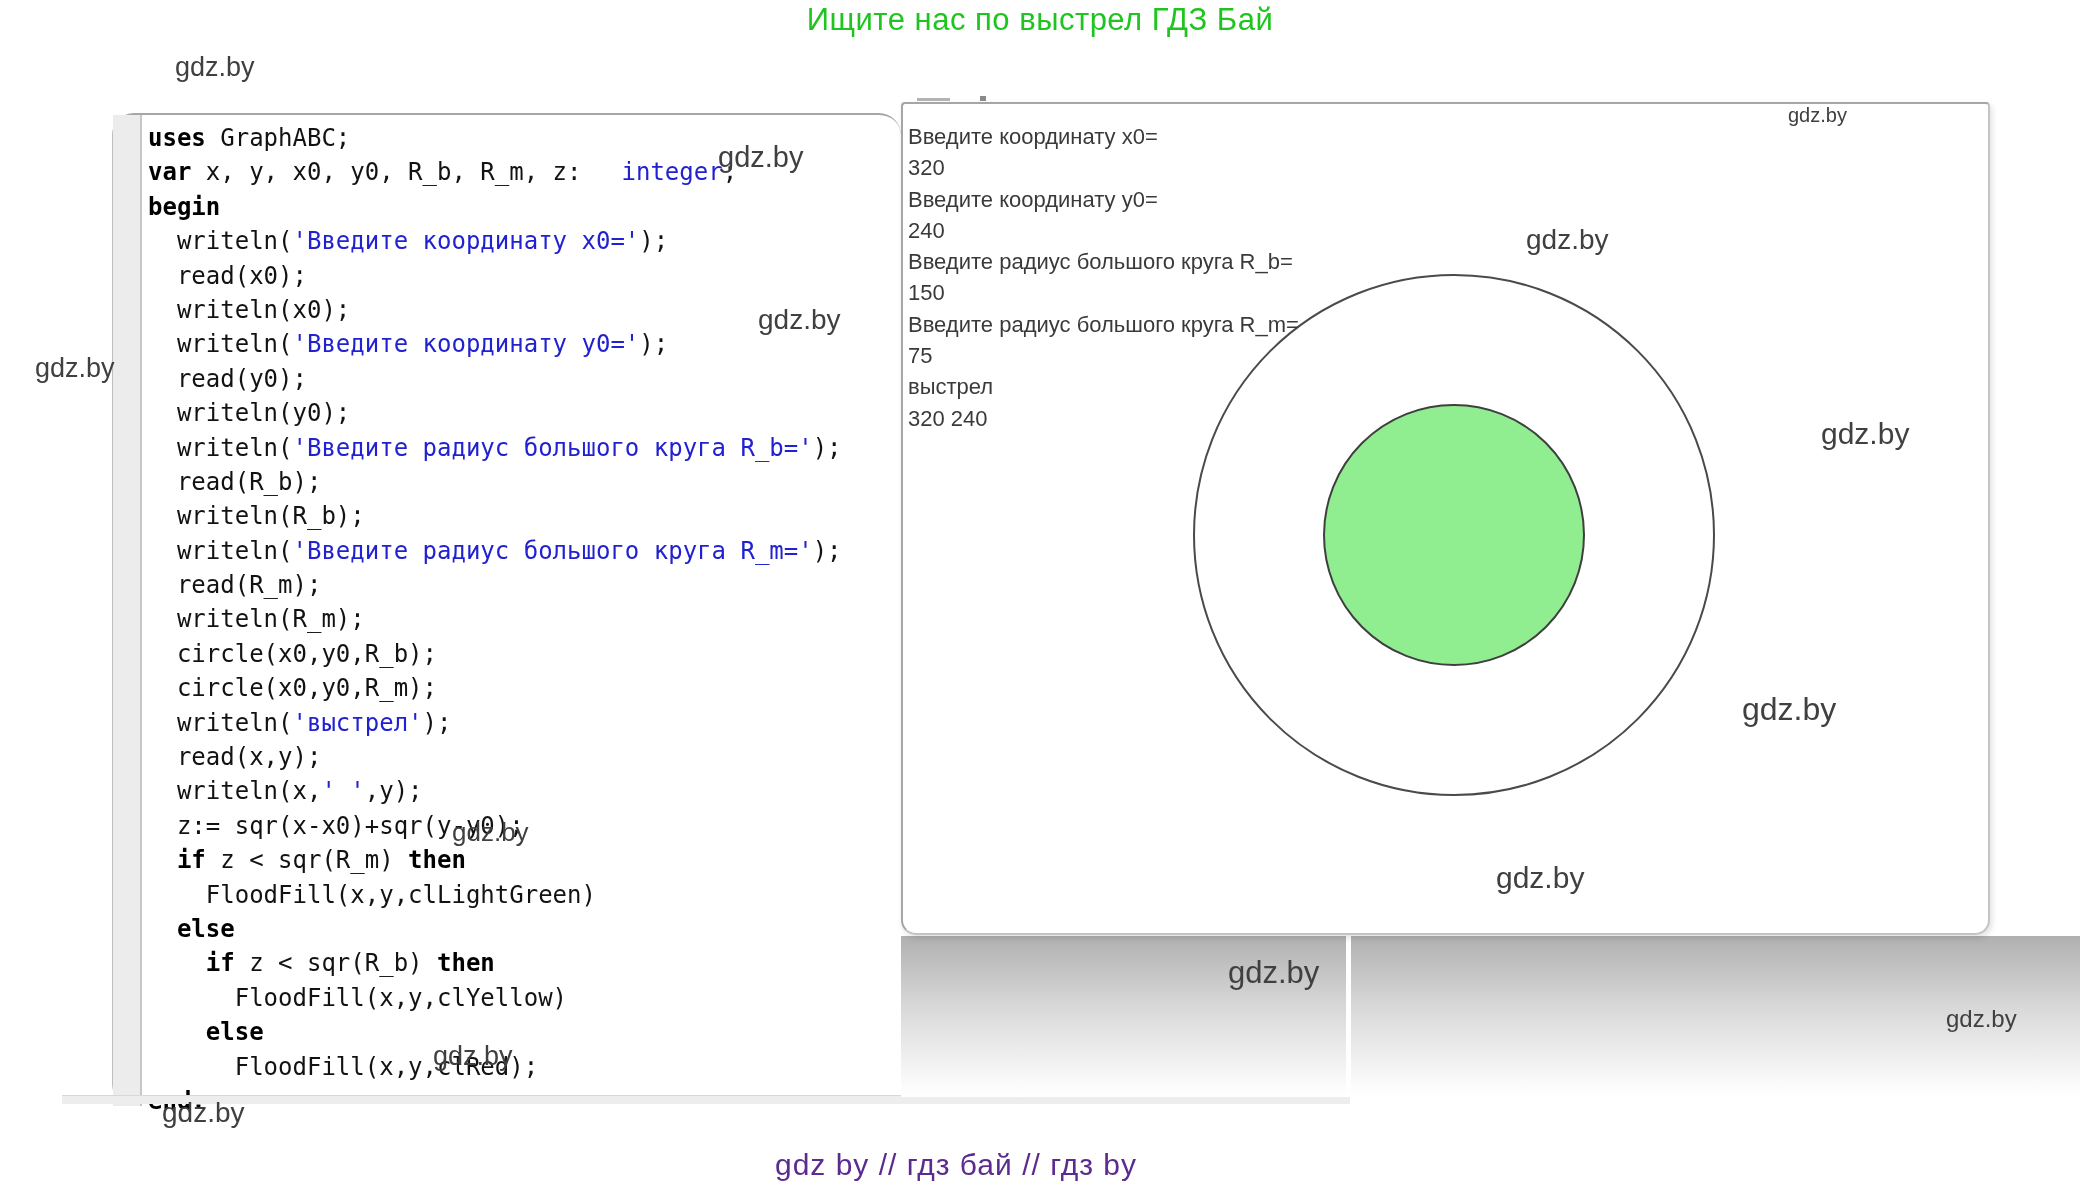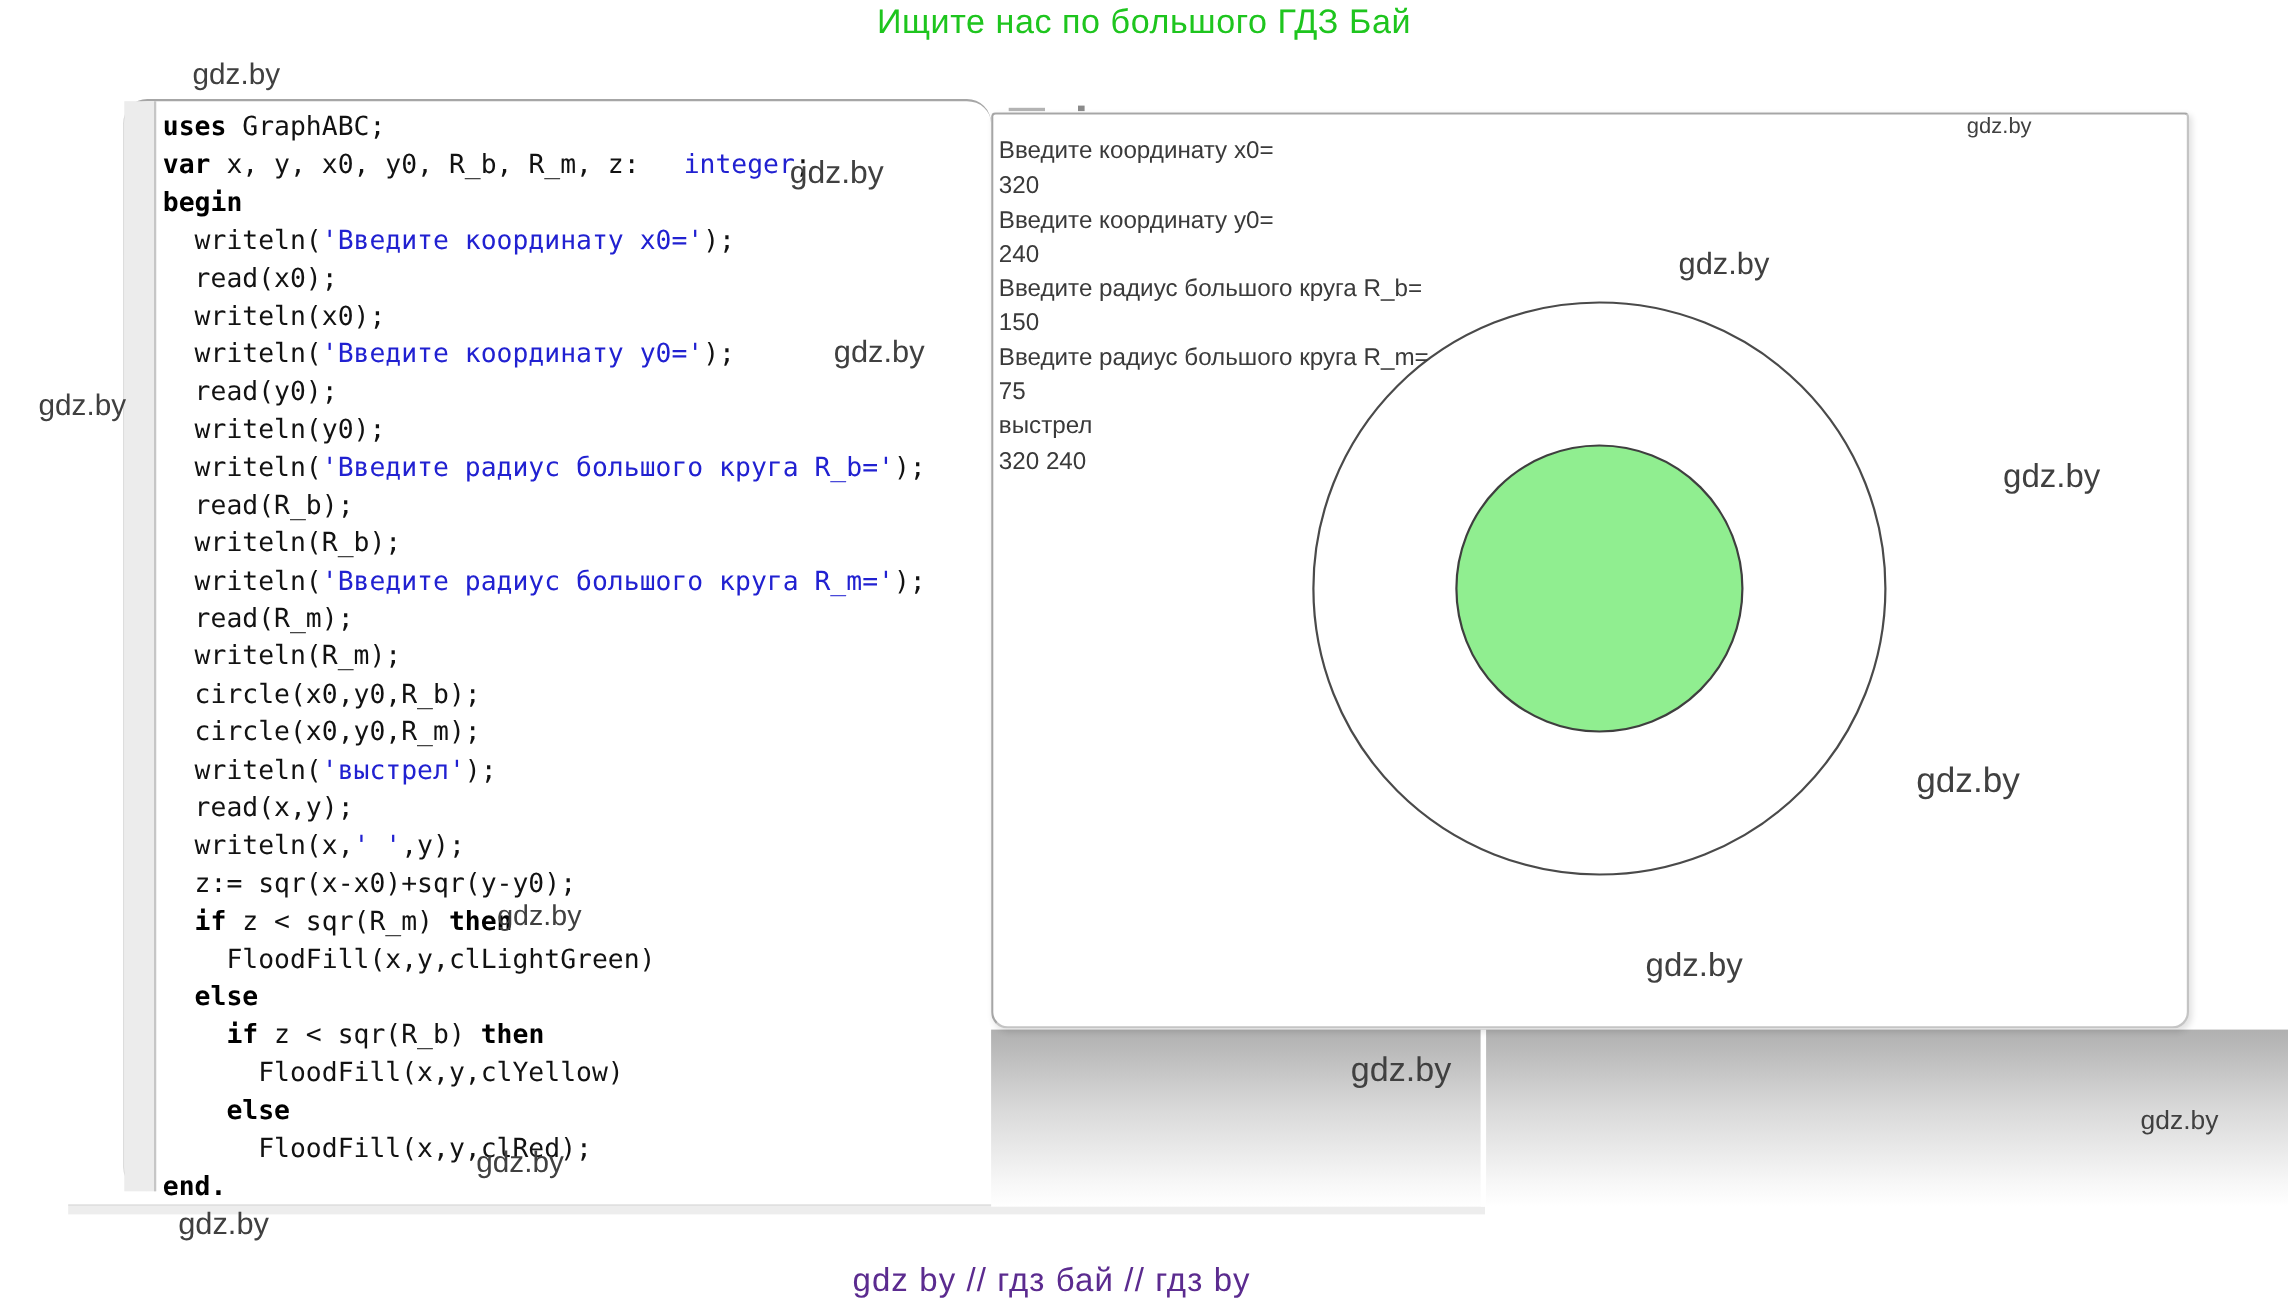--- a/index.html
+++ b/index.html
@@ -18,21 +18,21 @@
     position:absolute;left:0;top:1148px;width:1912px;text-align:center;
     font-size:30px;color:#5b2b8f;letter-spacing:1px;
   }
   
   .watermark{
     position:absolute;color:#404040;white-space:nowrap;
     font-family:"Liberation Sans", sans-serif;
   }
   
   .code-pane{
-    position:absolute;left:112px;top:90px;width:789px;height:993px;
+    position:absolute;left:112px;top:113px;width:789px;height:993px;
     background:#ffffff;
     border-top:2px solid #a6a6a6;
     border-left:1px solid #bdbdbd;
     box-sizing:border-box;
     border-radius:22px;
   }
   .code-gutter{
     position:absolute;left:0;top:0;width:29px;height:100%;
     background:#ececec;border-right:2px solid #c6c6c6;box-sizing:border-box;
   }
@@ -80,21 +80,21 @@
   .chrome-dash{
     position:absolute;left:917px;top:98px;width:33px;height:3px;background:#b3b3b3;
   }
   .chrome-dot{
     position:absolute;left:980px;top:96px;width:6px;height:5px;background:#8a8a8a;
   }
 </style>
 </head>
 <body>
 
-<div class="page-heading">Ищите нас по большого ГДЗ Бай</div>
+<div class="page-heading">Ищите нас по выстрел ГДЗ Бай</div>
 
 <div class="code-pane">
   <div class="code-gutter"></div>
   <div class="code-area" id="code-area"><div class="code-line"><span class="kw">uses</span><span> GraphABC;</span></div><div class="code-line"><span class="kw">var</span><span> x, y, x0, y0, R_b, R_m, z:</span><span class="typ">integer</span><span>;</span></div><div class="code-line"><span class="kw">begin</span></div><div class="code-line"><span>  writeln(</span><span class="str">'Введите координату x0='</span><span>);</span></div><div class="code-line"><span>  read(x0);</span></div><div class="code-line"><span>  writeln(x0);</span></div><div class="code-line"><span>  writeln(</span><span class="str">'Введите координату y0='</span><span>);</span></div><div class="code-line"><span>  read(y0);</span></div><div class="code-line"><span>  writeln(y0);</span></div><div class="code-line"><span>  writeln(</span><span class="str">'Введите радиус большого круга R_b='</span><span>);</span></div><div class="code-line"><span>  read(R_b);</span></div><div class="code-line"><span>  writeln(R_b);</span></div><div class="code-line"><span>  writeln(</span><span class="str">'Введите радиус большого круга R_m='</span><span>);</span></div><div class="code-line"><span>  read(R_m);</span></div><div class="code-line"><span>  writeln(R_m);</span></div><div class="code-line"><span>  circle(x0,y0,R_b);</span></div><div class="code-line"><span>  circle(x0,y0,R_m);</span></div><div class="code-line"><span>  writeln(</span><span class="str">'выстрел'</span><span>);</span></div><div class="code-line"><span>  read(x,y);</span></div><div class="code-line"><span>  writeln(x,</span><span class="str">' '</span><span>,y);</span></div><div class="code-line"><span>  z:= sqr(x-x0)+sqr(y-y0);</span></div><div class="code-line"><span>  </span><span class="kw">if</span><span> z &lt; sqr(R_m) </span><span class="kw">then</span></div><div class="code-line"><span>    FloodFill(x,y,clLightGreen)</span></div><div class="code-line"><span>  </span><span class="kw">else</span></div><div class="code-line"><span>    </span><span class="kw">if</span><span> z &lt; sqr(R_b) </span><span class="kw">then</span></div><div class="code-line"><span>      FloodFill(x,y,clYellow)</span></div><div class="code-line"><span>    </span><span class="kw">else</span></div><div class="code-line"><span>      FloodFill(x,y,clRed);</span></div><div class="code-line"><span class="kw">end.</span></div></div>
 </div>
 
 <div class="editor-scroll-strip"></div>
 
 <div class="shadow-band"></div>
 <div class="shadow-band-divider"></div>

